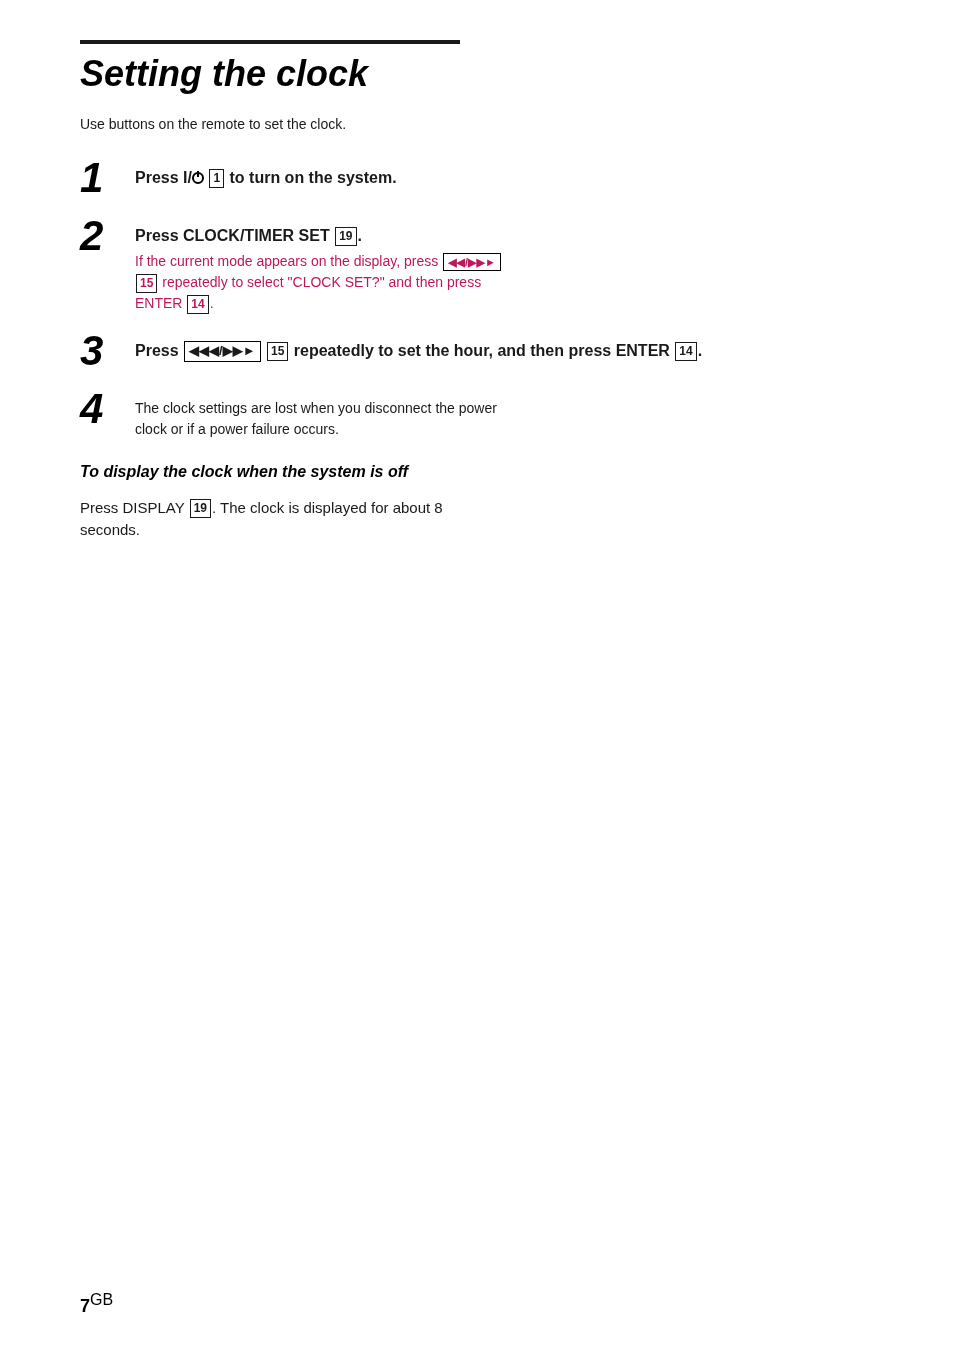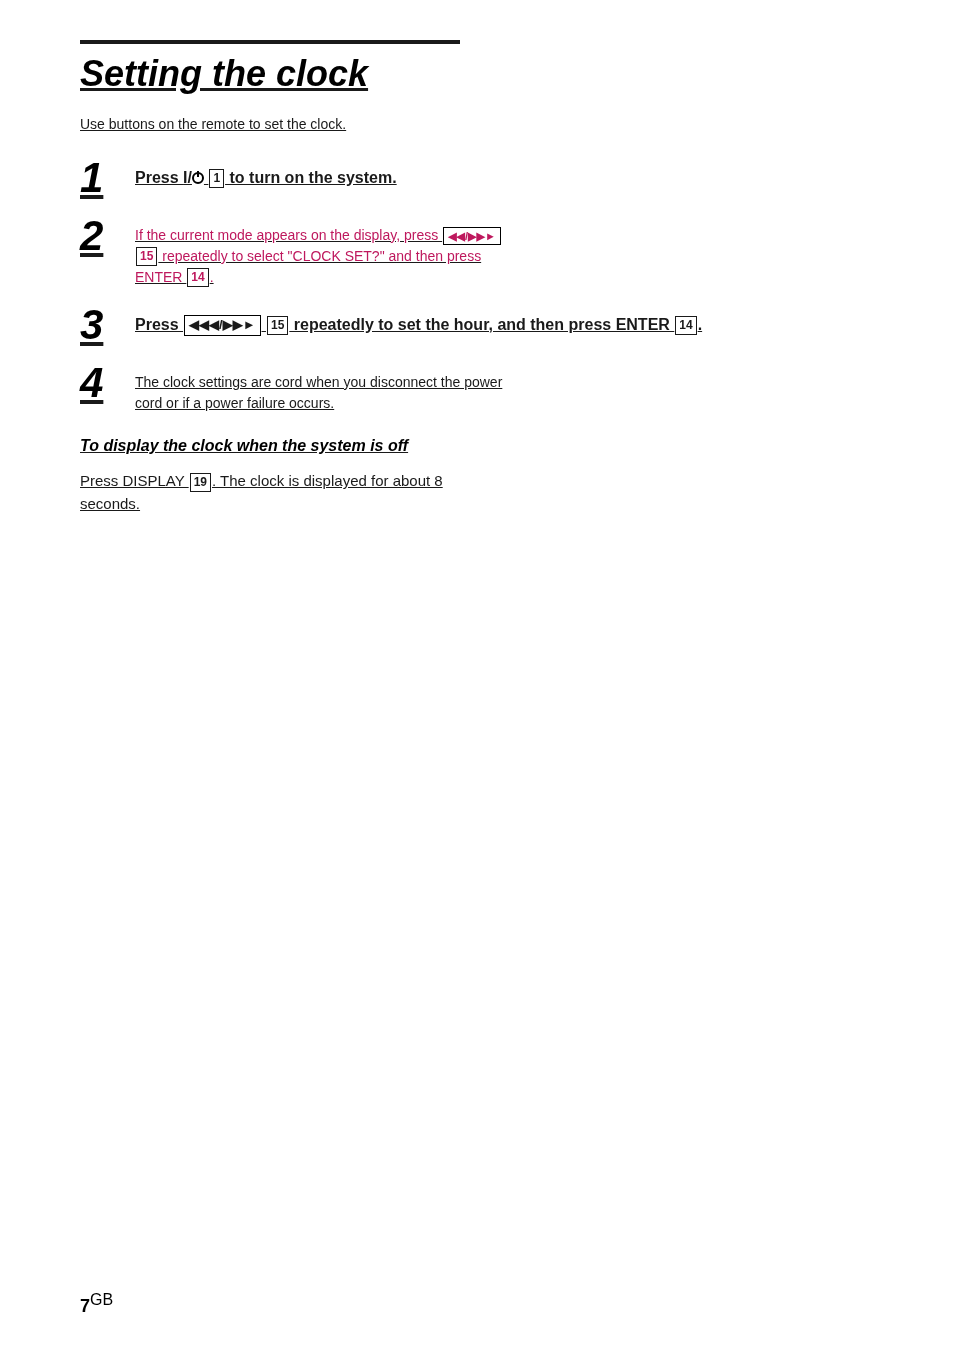--- a/index.html
+++ b/index.html
@@ -17,21 +17,20 @@
       min-height: 1357px;
       padding: 0;
     }
 
     .page {
       width: 880px;
       min-height: 1357px;
       background: #ffffff;
       padding: 40px 92px 60px 80px;
       position: relative;
-      text-decoration: underline;
     }
 
     .top-rule {
       width: 380px;
       height: 4px;
       background: #1a1a1a;
       margin-bottom: 10px;
     }
 
     .page-title {
@@ -182,20 +181,23 @@
           Press <strong>I/<span style="display:inline-block;width:12px;height:12px;border:2px solid #000;border-radius:50%;vertical-align:middle;position:relative;"><span style="position:absolute;top:-3px;left:50%;transform:translateX(-50%);width:2px;height:6px;background:#000;"></span></span></strong>
           <span class="badge">1</span>
           to turn on the system.
         </div>
       </div>
     </div>
 
     <div class="step">
       <div class="step-number">2</div>
       <div class="step-content">
+        <div class="step-main">
+          Press CLOCK/TIMER SET <span class="badge">19</span>.
+        </div>
         <div class="step2-note">
           If the current mode appears on the display, press
           <span class="nav-icon">◀◀/▶▶►</span>
           <span class="badge">15</span>
           repeatedly to select "CLOCK SET?" and then press ENTER <span class="badge">14</span>.
         </div>
       </div>
     </div>
 
     <div class="step">
@@ -205,21 +207,21 @@
           Press <span class="nav-icon nav-icon-large">◀◀◀/▶▶►</span>
           <span class="badge">15</span>
           repeatedly to set the hour, and then press ENTER <span class="badge">14</span>.
         </div>
       </div>
     </div>
 
     <div class="step">
       <div class="step-number">4</div>
       <div class="step-content">
-        <div class="step-sub">The clock settings are cord when you disconnect the power cord or if a power failure occurs.</div>
+        <div class="step-sub">The clock settings are lost when you disconnect the power clock or if a power failure occurs.</div>
       </div>
     </div>
 
   </div>
 
   <div class="subsection">
     <div class="subsection-title">To display the clock when the system is off</div>
     <p class="subsection-text">
       Press DISPLAY <span class="badge">19</span>. The clock is displayed for about 8 seconds.
     </p>

